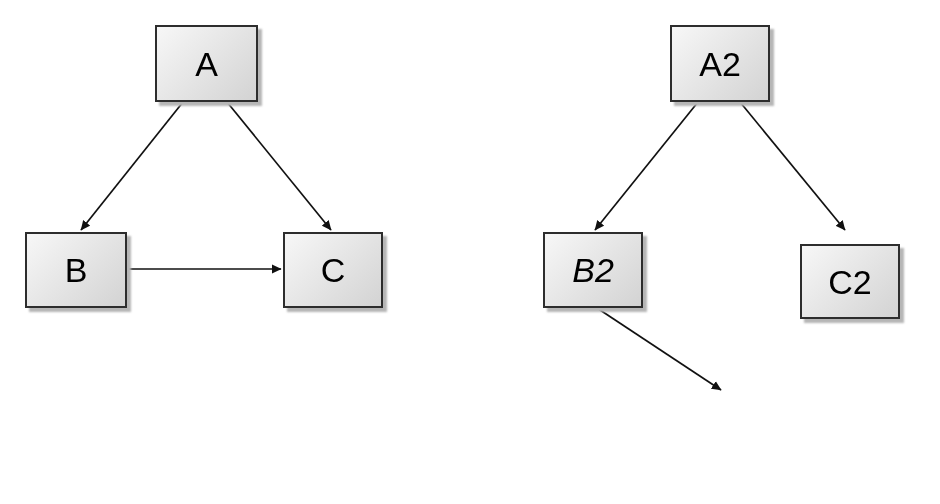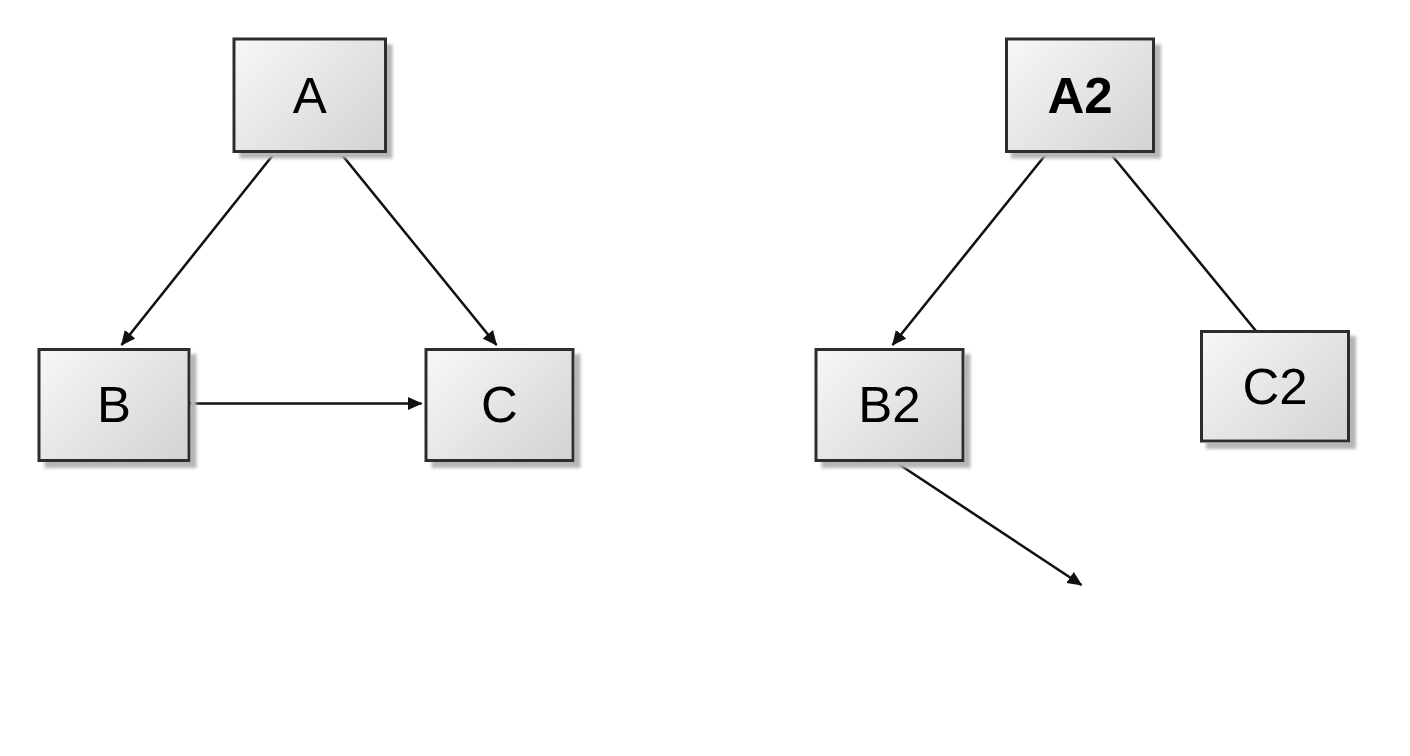--- a/index.html
+++ b/index.html
@@ -70,23 +70,23 @@
   <div id="node-layer">
       <div class="node" style="left: 155px; top: 25px; width: 103px; height: 77px;">
         <span class="node-label">A</span>
       </div>
       <div class="node" style="left: 25px; top: 232px; width: 102px; height: 76px;">
         <span class="node-label">B</span>
       </div>
       <div class="node" style="left: 283px; top: 232px; width: 100px; height: 76px;">
         <span class="node-label">C</span>
       </div>
-      <div class="node" style="left: 670px; top: 25px; width: 100px; height: 77px; font-weight: bold;">
+      <div class="node" style="left: 670px; top: 25px; width: 100px; height: 77px;">
         <span class="node-label">A2</span>
       </div>
-      <div class="node" style="left: 543px; top: 232px; width: 100px; height: 76px;">
+      <div class="node" style="left: 543px; top: 232px; width: 100px; height: 76px; font-style: italic;">
         <span class="node-label">B2</span>
       </div>
-      <div class="node" style="left: 800px; top: 220px; width: 100px; height: 75px;">
+      <div class="node" style="left: 800px; top: 244px; width: 100px; height: 75px;">
         <span class="node-label">C2</span>
       </div>
     </div>
 </div>
 
 </body></html>

